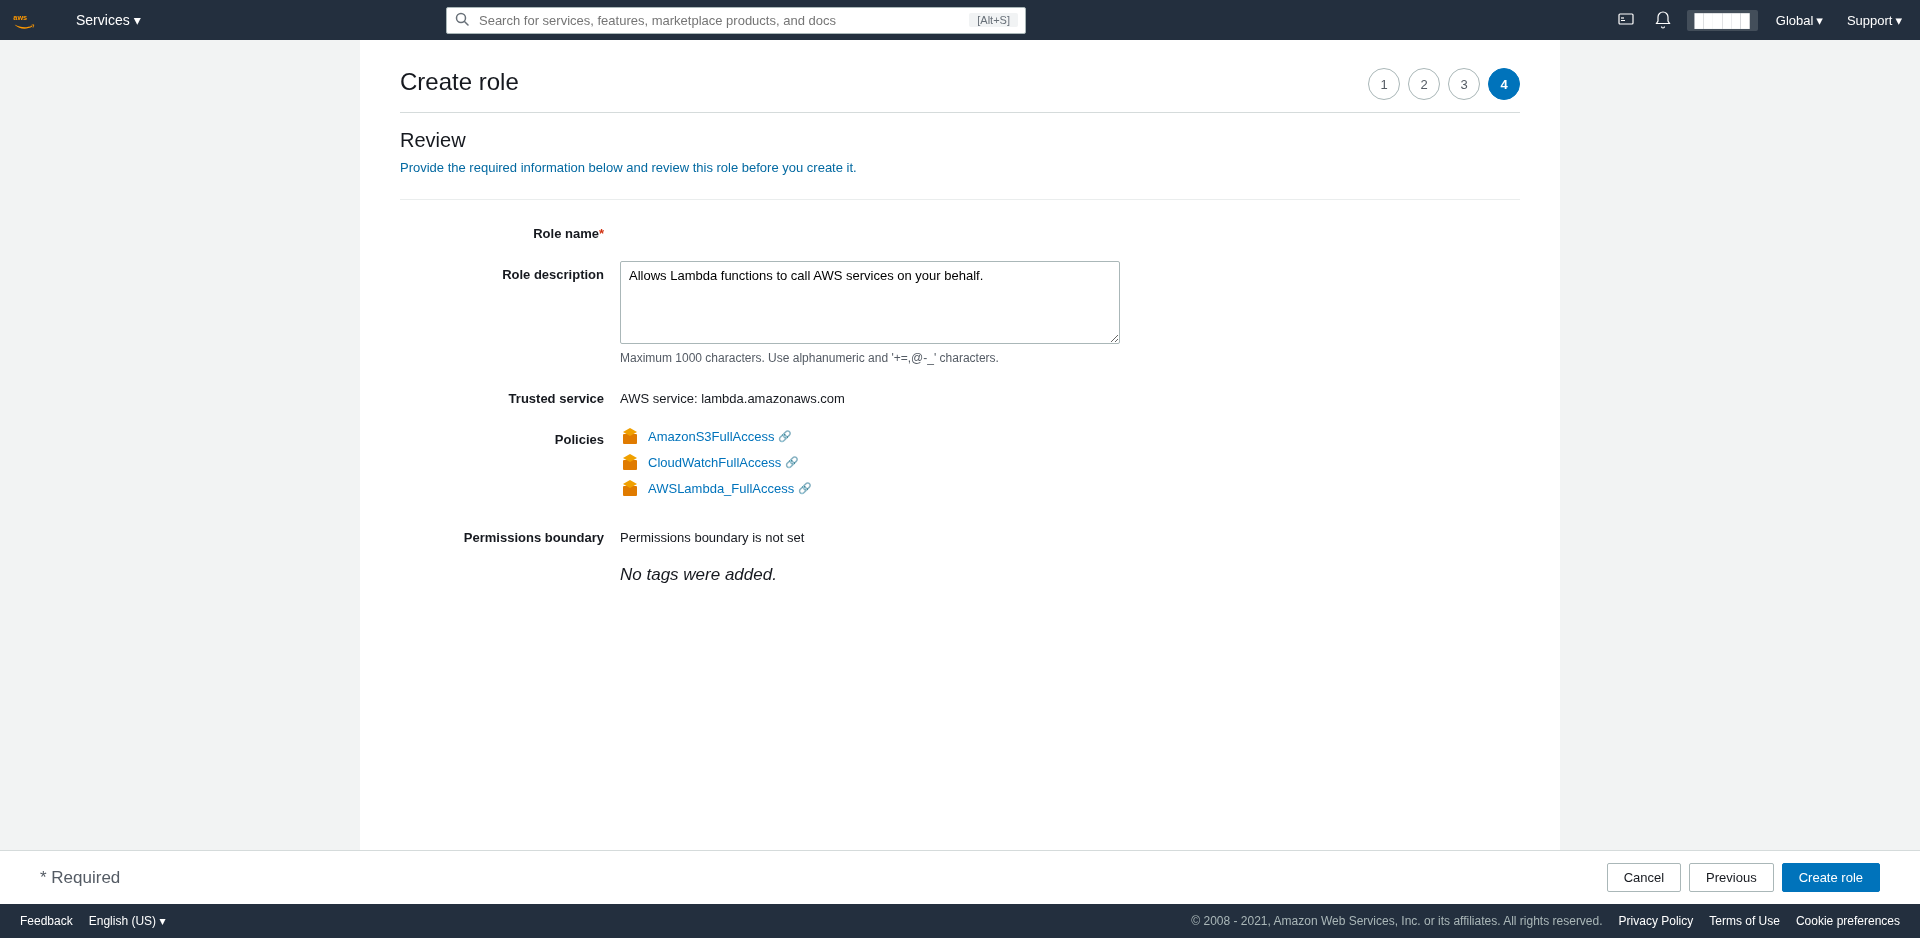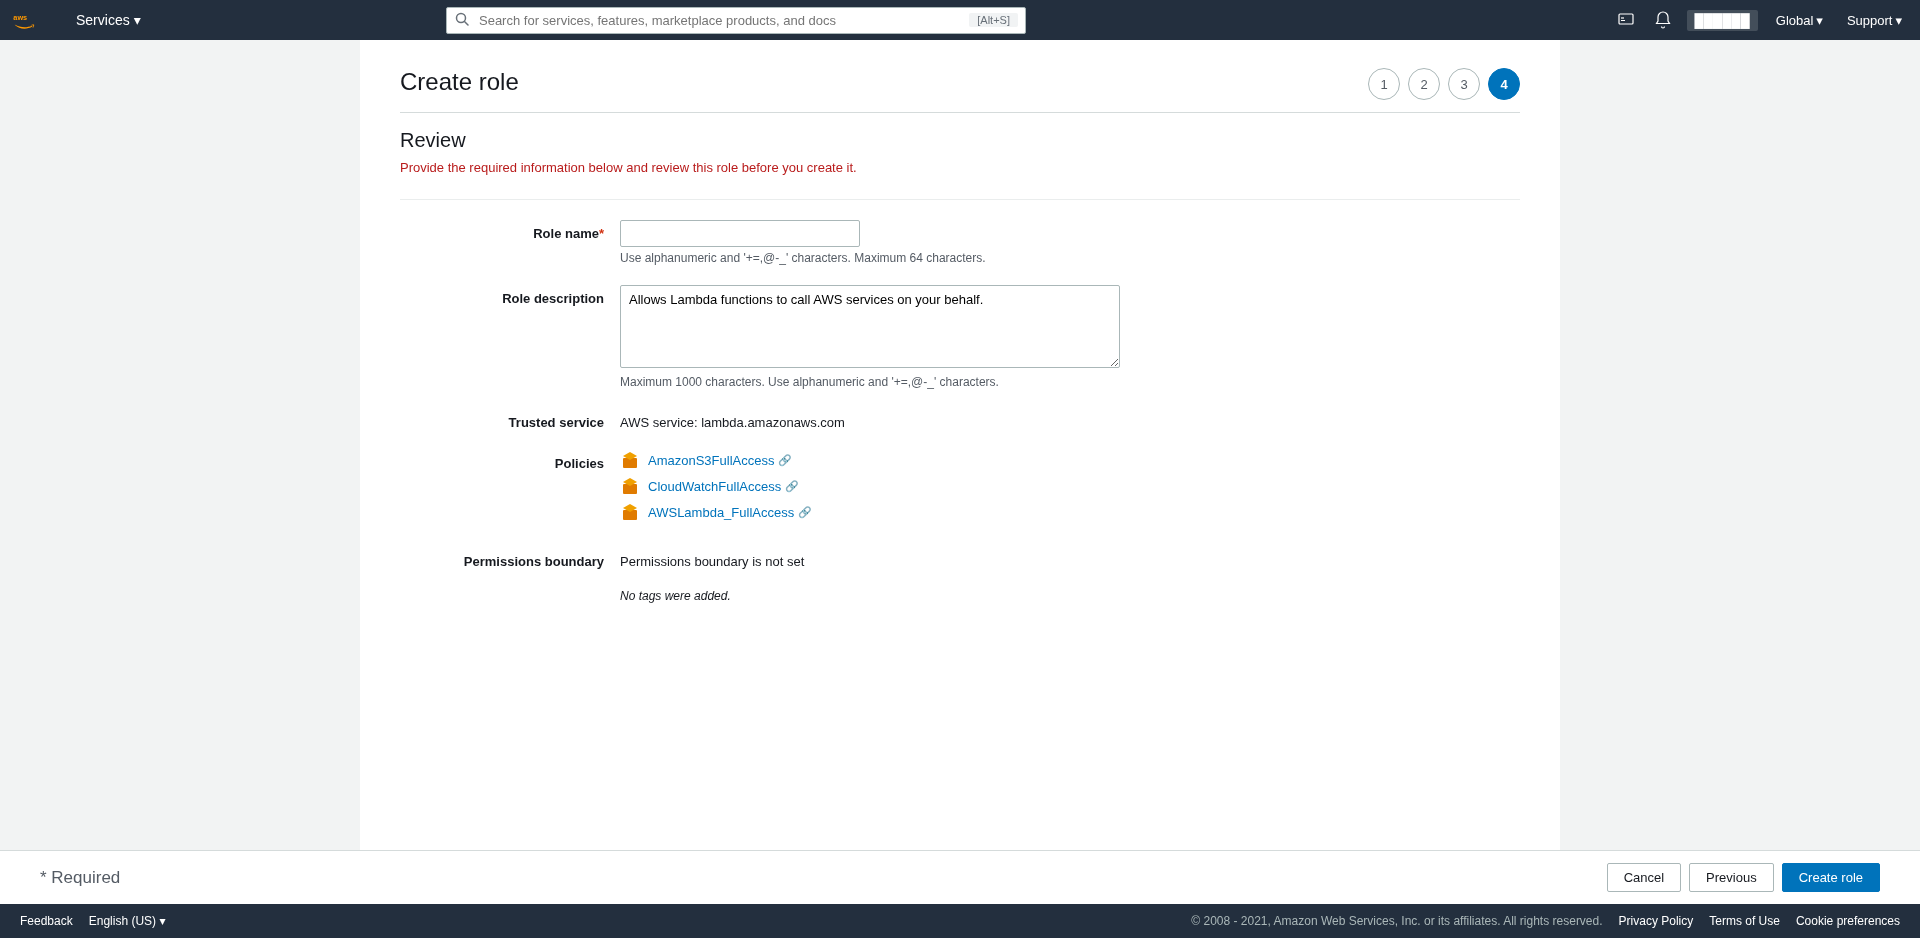--- a/index.html
+++ b/index.html
@@ -133,21 +133,21 @@
 
     
     .section-title {
       font-size: 20px;
       font-weight: 400;
       margin-bottom: 8px;
       color: #16191f;
     }
     .section-desc {
       font-size: 13px;
-      color: #b91c1c;
+      color: #0369a1;
       margin-bottom: 24px;
     }
 
     
     .form-section {
       max-width: 900px;
     }
     .form-row {
       display: flex;
       margin-bottom: 20px;
@@ -210,21 +210,21 @@
       color: #0073bb;
       text-decoration: none;
       font-size: 13px;
       display: flex;
       align-items: center;
       gap: 4px;
     }
     .external-icon { font-size: 11px; }
 
     .no-tags {
-      font-size: 12px;
+      font-size: 17px;
       color: #16191f;
       padding-left: 220px;
       font-style: italic;
     }
 
     
     .bottom-bar {
       background: #fff;
       border-top: 1px solid #d5dbdb;
       padding: 12px 40px;
@@ -382,24 +382,20 @@
   <p class="section-desc">Provide the required information below and review this role before you create it.</p>
 
   <hr class="divider-line">
 
   <div class="form-section">
 
     <div class="form-row">
       <label class="form-label">
         <span>Role name</span><span class="required">*</span>
       </label>
-      <div class="form-content">
-        <input type="text" class="form-input" style="">
-        <div class="form-hint">Use alphanumeric and '+=,@-_' characters. Maximum 64 characters.</div>
-      </div>
     </div>
 
     <div class="form-row">
       <label class="form-label">
         <span>Role description</span>
       </label>
       <div class="form-content">
         <textarea class="form-textarea" style="">Allows Lambda functions to call AWS services on your behalf.</textarea>
         <div class="form-hint">Maximum 1000 characters. Use alphanumeric and '+=,@-_' characters.</div>
       </div>

